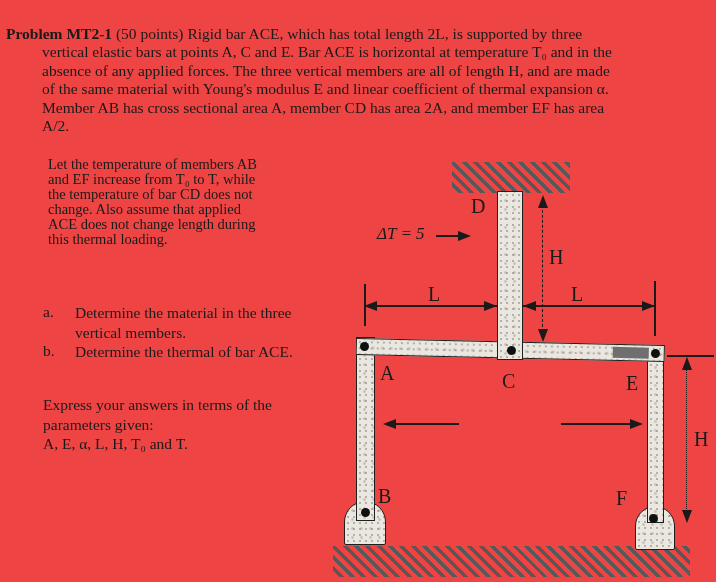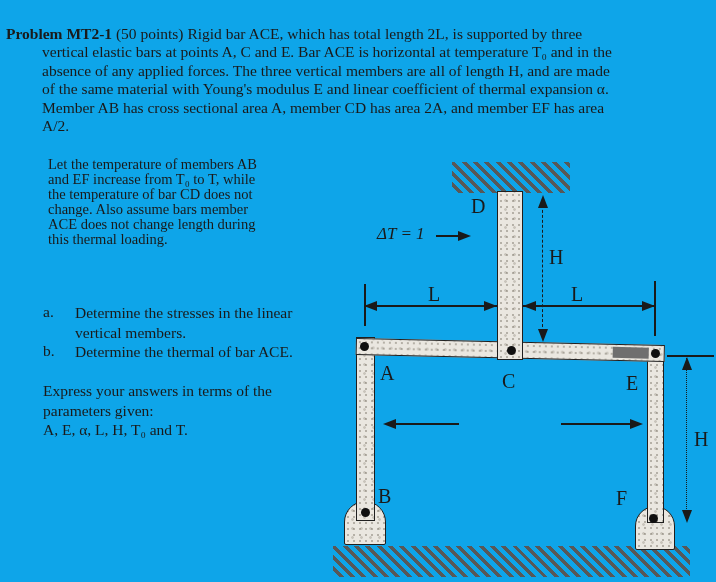--- a/index.html
+++ b/index.html
@@ -1,33 +1,33 @@
 <!DOCTYPE html>
 <html><head>
 <meta charset="utf-8">
 <style>
   html,body { margin:0; padding:0; }
   #page {
     position:relative; width:716px; height:582px;
-    background:#0ea5e9; color:#1a1a1a; overflow:hidden;
+    background:#ef4444; color:#1a1a1a; overflow:hidden;
     font-family:"Liberation Serif","DejaVu Serif",serif;
   }
   .abs { position:absolute; }
   .pre { white-space:pre-line; }
 
   
   #hdr { left:6px; top:9px; width:706px; font-size:15.5px; line-height:18.6px;
          padding-left:36px; text-indent:-36px; white-space:pre-line; box-sizing:border-box; }
   #hdr b { font-weight:bold; }
   #intro { left:48px; top:157px; width:276px; font-size:14.5px; line-height:14.9px; }
   .item-lbl { left:43px; font-size:15.5px; }
   .item-txt { left:75px; width:262px; font-size:15.5px; line-height:19.5px; }
   #itemA-lbl,#itemA-txt { top:303px; }
   #itemB-lbl,#itemB-txt { top:342px; }
-  #express { left:43px; top:381px; width:290px; font-size:15.5px; line-height:19.6px; }
+  #express { left:43px; top:395px; width:290px; font-size:15.5px; line-height:19.6px; }
 
   
   .speckle {
     background-color:#eae7e0;
     background-image:
       radial-gradient(rgba(95,88,74,0.38) 1px, transparent 1.5px),
       radial-gradient(rgba(125,118,104,0.30) 1px, transparent 1.7px);
     background-size:6px 6px, 9px 9px;
     background-position:0 0, 3px 4px;
   }
@@ -114,41 +114,41 @@
   <p id="hdr" class="abs"><b>Problem MT2-1</b><span> (50 points) Rigid bar ACE, which has total length 2L, is supported by three
 vertical elastic bars at points A, C and E. Bar ACE is horizontal at temperature T₀ and in the
 absence of any applied forces. The three vertical members are all of length H, and are made
 of the same material with Young's modulus E and linear coefficient of thermal expansion α.
 Member AB has cross sectional area A, member CD has area 2A, and member EF has area
 A/2.</span></p>
 
   <div id="intro" class="abs pre">Let the temperature of members AB
 and EF increase from T₀ to T, while
 the temperature of bar CD does not
-change. Also assume bars member
+change. Also assume that applied
 ACE does not change length during
 this thermal loading.</div>
 
   <div id="itemA-lbl" class="abs item-lbl">a.</div>
-  <div id="itemA-txt" class="abs item-txt pre">Determine the stresses in the linear
+  <div id="itemA-txt" class="abs item-txt pre">Determine the material in the three
 vertical members.</div>
 
   <div id="itemB-lbl" class="abs item-lbl">b.</div>
   <div id="itemB-txt" class="abs item-txt pre">Determine the thermal of bar ACE.</div>
 
   <div id="express" class="abs pre">Express your answers in terms of the
 parameters given:
 A, E, α, L, H, T₀ and T.</div>
 
   <div id="ceiling" class="abs hatch"></div>
 
   <div id="cd" class="abs bar speckle"></div>
   <div id="lblD" class="abs ptlbl">D</div>
 
-  <div id="dt0" class="abs mathlbl">ΔT = 1</div>
+  <div id="dt0" class="abs mathlbl">ΔT = 5</div>
   <div id="dt0-line" class="abs hline"></div>
   <div id="dt0-ah" class="abs ah ah-r"></div>
 
   <div id="dimL-extL" class="abs vline"></div>
   <div id="dimL-extR" class="abs vline"></div>
   <div id="dimL-tickC" class="abs vline"></div>
   <div id="dimL-lineL" class="abs hline"></div>
   <div id="dimL-lineR" class="abs hline"></div>
   <div id="dimL-ahL" class="abs ah ah-l"></div>
   <div id="dimL-ahRin" class="abs ah ah-r"></div>

